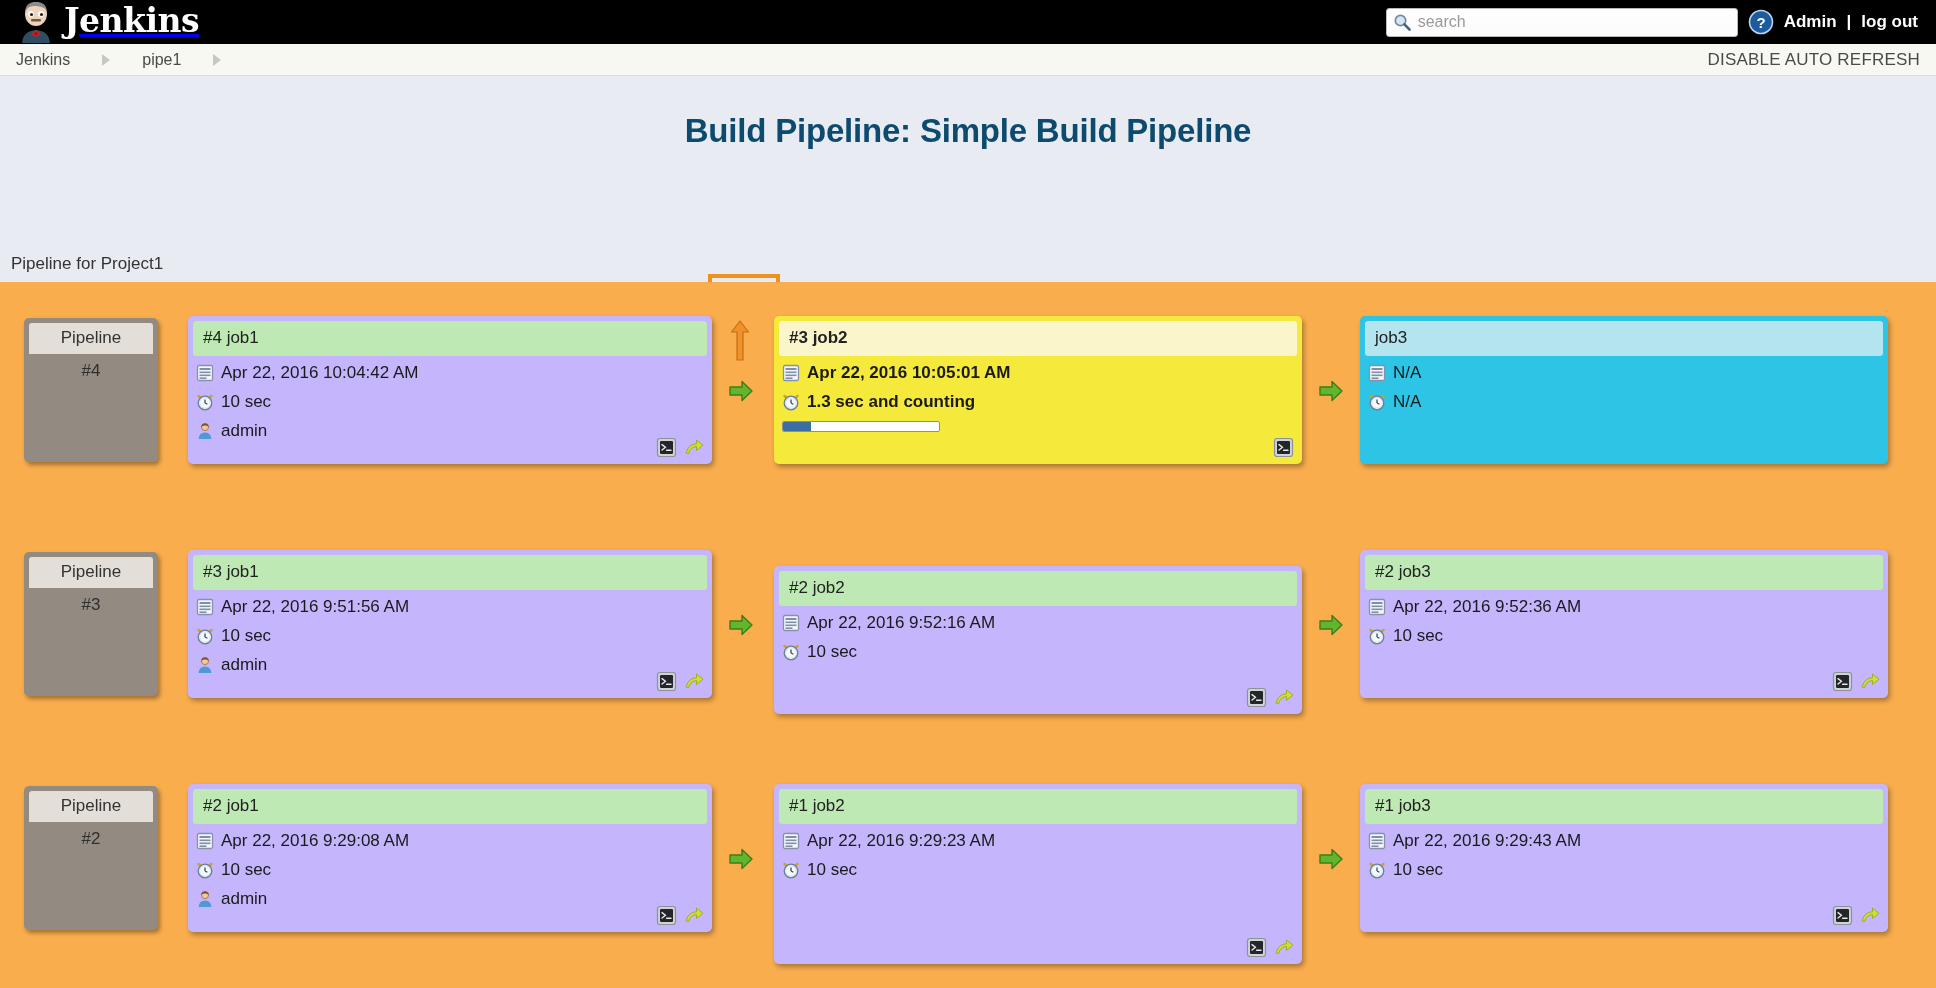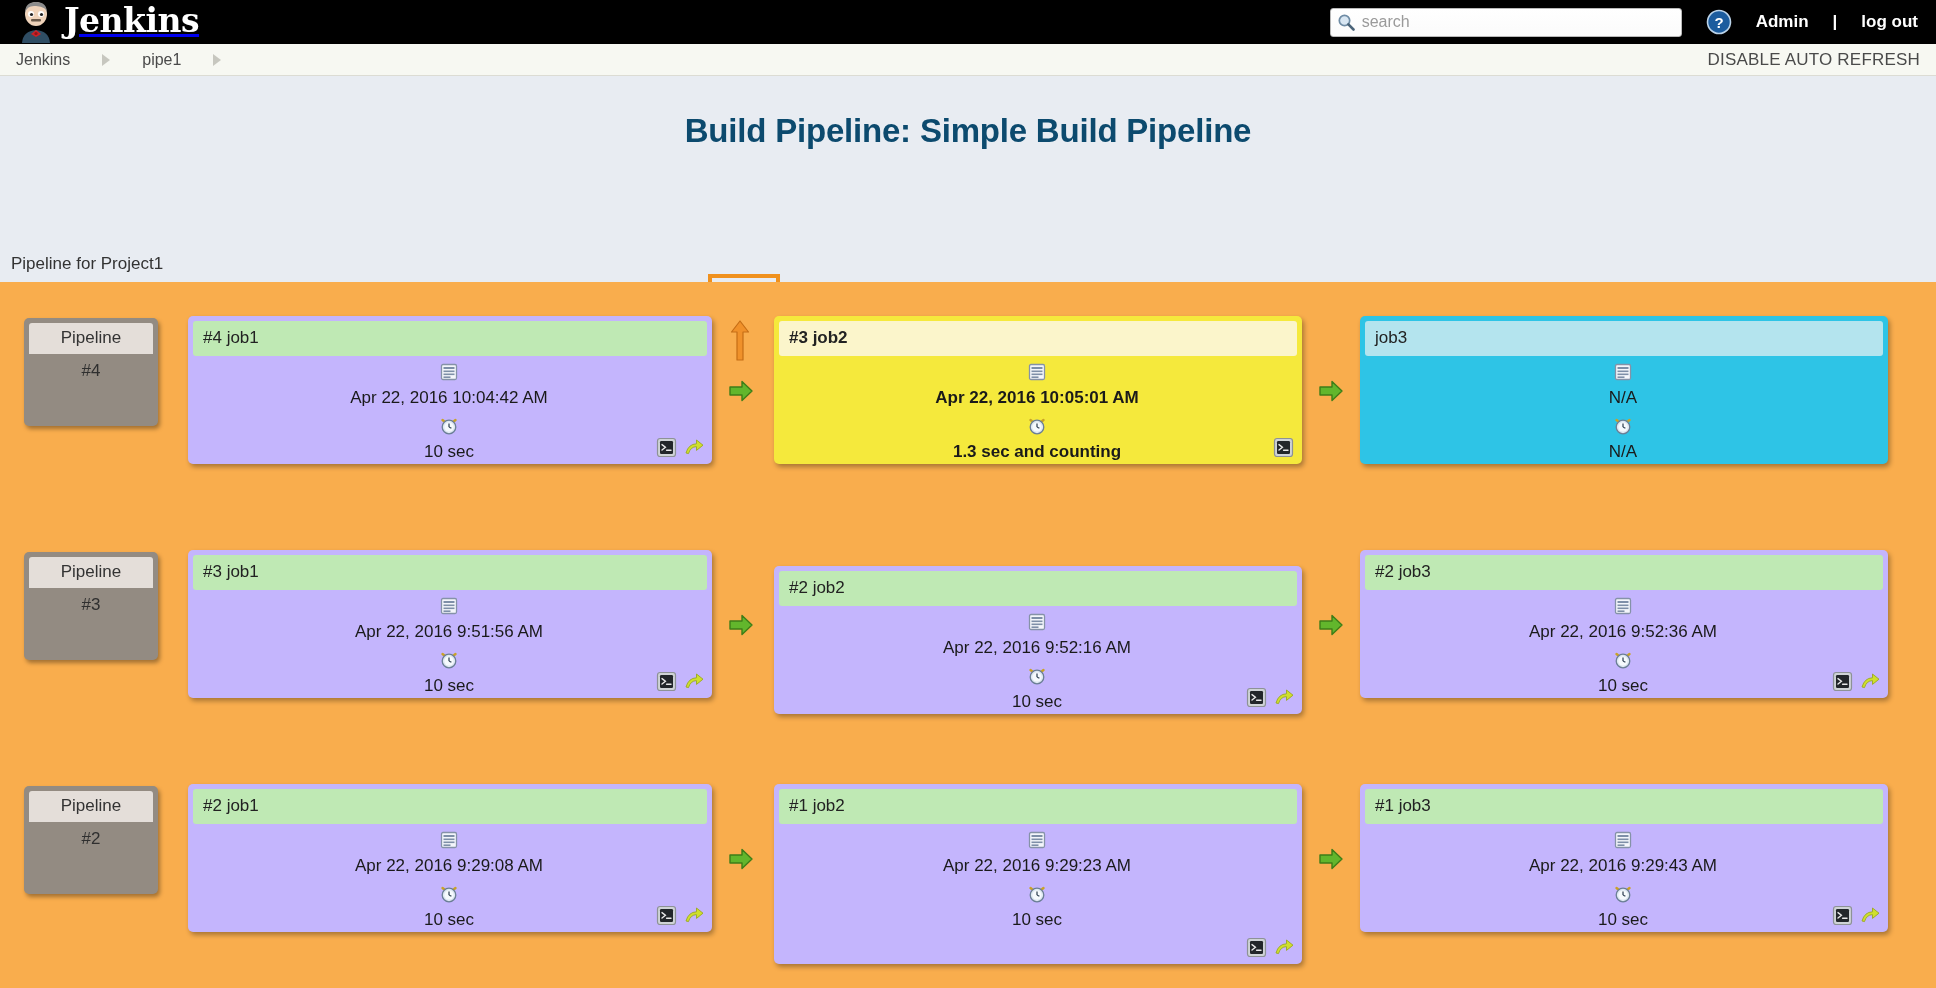--- a/index.html
+++ b/index.html
@@ -28,21 +28,21 @@
     font-size: 33px;
     font-weight: bold;
     letter-spacing: -0.5px;
     line-height: 1;
     padding-bottom: 3px;
   }
   .topbar-right {
     margin-left: auto;
     display: flex;
     align-items: center;
-    gap: 24px;
+    gap: 10px;
     height: 100%;
   }
   .search-wrap {
     position: relative;
     width: 352px;
     height: 29px;
   }
   .search-input {
     width: 100%; height: 100%;
     border: 1px solid #b9b9b9;
@@ -145,21 +145,21 @@
     overflow: hidden;
   }
   .row {
     position: absolute;
     left: 0; right: 0;
     height: 200px;
     display: block;
   }
   .stage-badge {
     position: absolute;
-    width: 134px; height: 108px;
+    width: 134px; height: 144px;
     background: #938b82;
     border-radius: 5px;
     box-shadow: 2px 3px 4px rgba(0,0,0,0.35);
     text-align: center;
   }
   .stage-badge-head {
     background: #e4ded9;
     border-radius: 3px 3px 0 0;
     margin: 5px 5px 0 5px;
     font-size: 17px;
@@ -187,21 +187,20 @@
     padding: 7px 0 8px 10px;
   }
   .green  .card-head { background: #bfe9b4; }
   .yellow .card-head { background: #fbf5cb; }
   .cyan   .card-head { background: #b4e4ee; }
   .card-body { padding: 7px 10px 0 8px; position: relative; height: calc(100% - 40px); }
   .card-line {
     display: flex; align-items: center; gap: 7px;
     font-size: 17px; color: #1a1a1a;
     margin-bottom: 9px;
-    flex-direction: column;
   }
   .line-ico { width: 18px; height: 18px; flex: 0 0 auto; display: block; }
   .progress {
     width: 158px; height: 11px;
     background: #fff;
     border: 1px solid #8f8f8f;
     border-radius: 2px;
     margin-top: 4px;
     overflow: hidden;
   }

